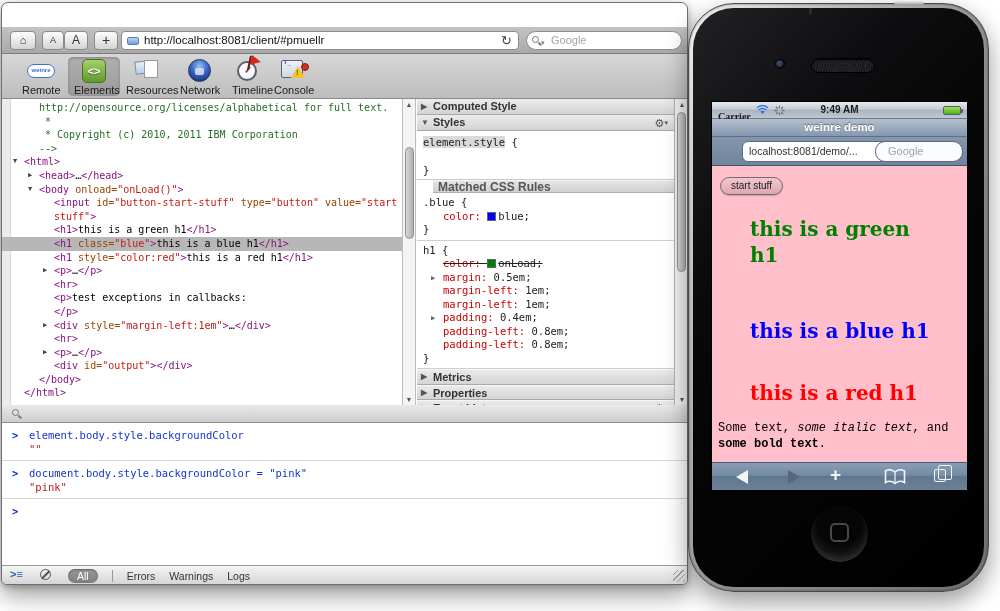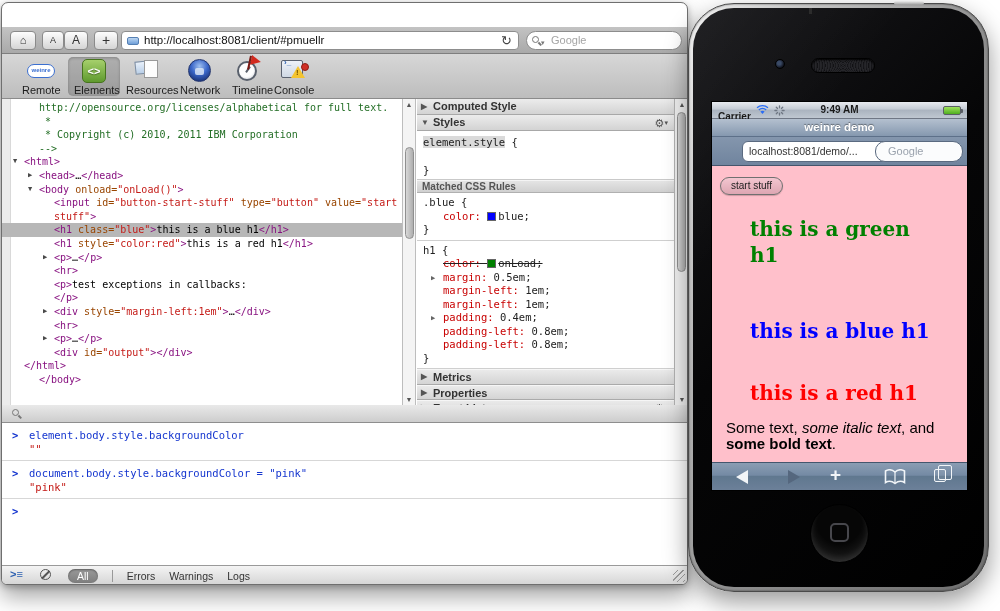--- a/index.html
+++ b/index.html
@@ -97,21 +97,21 @@
   #show-inherited .cb { display:inline-block; width:9px; height:9px; background:#fff; border:1px solid #888;
     vertical-align:-1px; margin-right:3px; border-radius:2px; }
   .gear { position:absolute; right:6px; top:0px; font-size:11px; color:#555; font-weight:normal; }
   .gear i { font-style:normal; font-size:7px; vertical-align:2px; }
   #element-style-block { padding:4px 8px 2px 6px; border-bottom:1px solid #c9c9c9;
     font-family:"DejaVu Sans Mono", monospace; font-size:10.5px; }
   #element-style-block .line { height:14px; line-height:14px; }
   #elem-sel { background:#dadada; }
   .blank-line { height:14px; }
   #matched-bar { height:13px; background:linear-gradient(#e4e4e4,#d0d0d0); border-bottom:1px solid #b0b0b0;
-    border-top:1px solid #f4f4f4; font-size:10px; font-weight:bold; color:#555; line-height:12px; padding-left:5px; }
+    border-top:1px solid #f4f4f4; font-size:12px; font-weight:bold; color:#555; line-height:12px; padding-left:5px;margin-left:16px; }
   .css-rule { position:relative; padding:3px 0 3px 6px; border-bottom:1px solid #cfcfcf;
     font-family:"DejaVu Sans Mono", monospace; font-size:10.5px; }
   .css-rule .line { height:13.5px; line-height:13.5px; position:relative; }
   .prop { padding-left:20px; }
   .prop .pname { color:#c80000; }
   .prop.struck { text-decoration:line-through; }
   .prop .p-arrow { position:absolute; left:8px; top:1px; font-size:7px; color:#666; text-decoration:none; }
   .swatch { display:inline-block; width:9px; height:9px; border:1px solid #666; vertical-align:-1px; margin-right:2px; }
   .side-section { position:relative; height:15.5px; background:linear-gradient(#eaeaea,#d4d4d4);
     border-bottom:1px solid #aaa; border-top:1px solid #f6f6f6; font-weight:bold; font-size:11px;
@@ -170,21 +170,21 @@
     box-shadow:inset 0 1px 2px #000; }
   #antenna-notch { position:absolute; left:116px; top:0px; width:3px; height:6px; background:#2c2c2c; }
   #power-btn { position:absolute; left:205px; top:-3px; width:30px; height:4px; border-radius:2px;
     background:linear-gradient(#eee,#999); }
 
   #screen { position:absolute; left:18px; top:93px; width:257px; height:390px; background:#fff; overflow:hidden; border:1px solid #000; }
   
   #ios-status { position:absolute; left:0; top:0; width:100%; height:17px;
     background:linear-gradient(#e8ebef 0%, #c4cbd4 45%, #aab3bf 50%, #bfc7d1 100%);
     border-bottom:1px solid #6f7785; font-size:10px; font-weight:bold; color:#1a1a1a; }
-  #carrier { position:absolute; left:6px; top:9px; }
+  #carrier { position:absolute; left:6px; top:9px;font-family:Liberation Serif, serif; }
   #ios-time { position:absolute; width:100%; text-align:center; top:2px; }
   #battery { position:absolute; right:6px; top:4px; width:18px; height:9px; border:1px solid #5a5f66; border-radius:2px;
     background:linear-gradient(#9fe25d,#4fae1f); }
   #battery::after { content:""; position:absolute; right:-3px; top:2px; width:2px; height:4px; background:#5a5f66; border-radius:0 1px 1px 0; }
   #wifi-icon { position:absolute; left:44px; top:3px; }
   #spinner-icon { position:absolute; left:62px; top:3px; }
   
   #safari-title { position:absolute; left:0; top:17px; width:100%; height:18px;
     background:linear-gradient(#b4c0cf,#8598af); border-bottom:1px solid #5d7089;
     text-align:center; font-size:11.5px; font-weight:bold; color:#fff; line-height:17px;
@@ -200,22 +200,22 @@
   
   #page { position:absolute; left:0; top:64px; width:100%; height:298px; }
   #start-btn { position:absolute; left:8px; top:11px; height:18px; padding:0 10px;
     background:linear-gradient(#f3c6d0,#dda6b2); border:1px solid #707070; border-radius:9px;
     font-size:10px; color:#222; line-height:16px; box-shadow:0 1px 1px rgba(0,0,0,.2); }
   .page-h1 { position:absolute; left:38px; font-family:"DejaVu Serif", serif; font-weight:bold;
     font-size:20px; line-height:26px; }
   #h1-0 { top:50px; width:170px; }
   #h1-1 { top:152px; white-space:nowrap; }
   #h1-2 { top:214px; white-space:nowrap; }
-  #page-para { position:absolute; left:14px; top:254px; width:246px; font-family:Liberation Sans, sans-serif;
-    font-size:15px; line-height:16px; color:#000; }
+  #page-para { position:absolute; left:6px; top:254px; width:246px; font-family:Liberation Mono, monospace;
+    font-size:12px; line-height:16px; color:#000; }
   #page-para .it { font-style:italic; }
   #page-para .bo { font-weight:bold; }
   
   #safari-toolbar { position:absolute; left:0; bottom:0; width:100%; height:28px;
     background:linear-gradient(#8b9db3 0%, #748aa4 45%, #60788f 50%, #6c8099 100%); border-top:1px solid #45566d; }
   .nav-tri { position:absolute; top:7px; width:0; height:0; border-top:7px solid transparent; border-bottom:7px solid transparent; }
   #nav-back { left:24px; border-right:12px solid #f2f5f8; }
   #nav-fwd { left:76px; border-left:12px solid #55677e; }
   #nav-plus { position:absolute; left:118px; top:1px; font-size:19px; color:#f2f5f8; font-weight:bold; }
   #nav-book { position:absolute; left:172px; top:6px; }
@@ -297,32 +297,33 @@
     <div id="source-tree">
         <div class="src-line" style="padding-left: 37px;"><span class="seg-comment">http://opensource.org/licenses/alphabetical for full text.</span></div>
         <div class="src-line" style="padding-left: 37px;"><span class="seg-comment"> *</span></div>
         <div class="src-line" style="padding-left: 37px;"><span class="seg-comment"> * Copyright (c) 2010, 2011 IBM Corporation</span></div>
         <div class="src-line" style="padding-left: 37px;"><span class="seg-comment">--&gt;</span></div>
         <div class="src-line" style="padding-left: 22px;"><span class="arrow" style="left: 11px;">▼</span><span class="seg-tag">&lt;html&gt;</span></div>
         <div class="src-line" style="padding-left: 37px;"><span class="arrow" style="left: 26px;">▶</span><span class="seg-tag">&lt;head&gt;</span><span class="seg-text">…</span><span class="seg-tag">&lt;/head&gt;</span></div>
         <div class="src-line" style="padding-left: 37px;"><span class="arrow" style="left: 26px;">▼</span><span class="seg-tag">&lt;body</span><span class="seg-attr"> onload=</span><span class="seg-value">"onLoad()"</span><span class="seg-tag">&gt;</span></div>
         <div class="src-line" style="padding-left: 52px;"><span class="seg-tag">&lt;input</span><span class="seg-attr"> id=</span><span class="seg-value">"button-start-stuff"</span><span class="seg-attr"> type=</span><span class="seg-value">"button"</span><span class="seg-attr"> value=</span><span class="seg-value">"start</span></div>
         <div class="src-line" style="padding-left: 52px;"><span class="seg-value">stuff"</span><span class="seg-tag">&gt;</span></div>
+        <div class="src-line" style="padding-left: 52px;"><span class="seg-tag">&lt;h1&gt;</span><span class="seg-text">this is a green h1</span><span class="seg-tag">&lt;/h1&gt;</span></div>
         <div class="src-line selected" style="padding-left: 52px;"><span class="seg-tag">&lt;h1</span><span class="seg-attr"> class=</span><span class="seg-value">"blue"</span><span class="seg-tag">&gt;</span><span class="seg-text">this is a blue h1</span><span class="seg-tag">&lt;/h1&gt;</span></div>
         <div class="src-line" style="padding-left: 52px;"><span class="seg-tag">&lt;h1</span><span class="seg-attr"> style=</span><span class="seg-value">"color:red"</span><span class="seg-tag">&gt;</span><span class="seg-text">this is a red h1</span><span class="seg-tag">&lt;/h1&gt;</span></div>
         <div class="src-line" style="padding-left: 52px;"><span class="arrow" style="left: 41px;">▶</span><span class="seg-tag">&lt;p&gt;</span><span class="seg-text">…</span><span class="seg-tag">&lt;/p&gt;</span></div>
         <div class="src-line" style="padding-left: 52px;"><span class="seg-tag">&lt;hr&gt;</span></div>
         <div class="src-line" style="padding-left: 52px;"><span class="seg-tag">&lt;p&gt;</span><span class="seg-text">test exceptions in callbacks:</span></div>
         <div class="src-line" style="padding-left: 52px;"><span class="seg-tag">&lt;/p&gt;</span></div>
         <div class="src-line" style="padding-left: 52px;"><span class="arrow" style="left: 41px;">▶</span><span class="seg-tag">&lt;div</span><span class="seg-attr"> style=</span><span class="seg-value">"margin-left:1em"</span><span class="seg-tag">&gt;</span><span class="seg-text">…</span><span class="seg-tag">&lt;/div&gt;</span></div>
         <div class="src-line" style="padding-left: 52px;"><span class="seg-tag">&lt;hr&gt;</span></div>
         <div class="src-line" style="padding-left: 52px;"><span class="arrow" style="left: 41px;">▶</span><span class="seg-tag">&lt;p&gt;</span><span class="seg-text">…</span><span class="seg-tag">&lt;/p&gt;</span></div>
         <div class="src-line" style="padding-left: 52px;"><span class="seg-tag">&lt;div</span><span class="seg-attr"> id=</span><span class="seg-value">"output"</span><span class="seg-tag">&gt;&lt;/div&gt;</span></div>
+        <div class="src-line" style="padding-left: 37px;"><span class="seg-tag">&lt;/body&gt;</span></div>
         <div class="src-line" style="padding-left: 22px;"><span class="seg-tag">&lt;/html&gt;</span></div>
-        <div class="src-line" style="padding-left: 37px;"><span class="seg-tag">&lt;/body&gt;</span></div>
       </div>
 
     <div id="mid-scroll">
       <span class="sb-arrow" style="top:2px">▲</span>
       <span class="sb-thumb" style="top:48px;height:92px"></span>
       <span class="sb-arrow" style="bottom:2px">▼</span>
     </div>
 
     <div id="sidebar">
       <div class="side-hdr">

